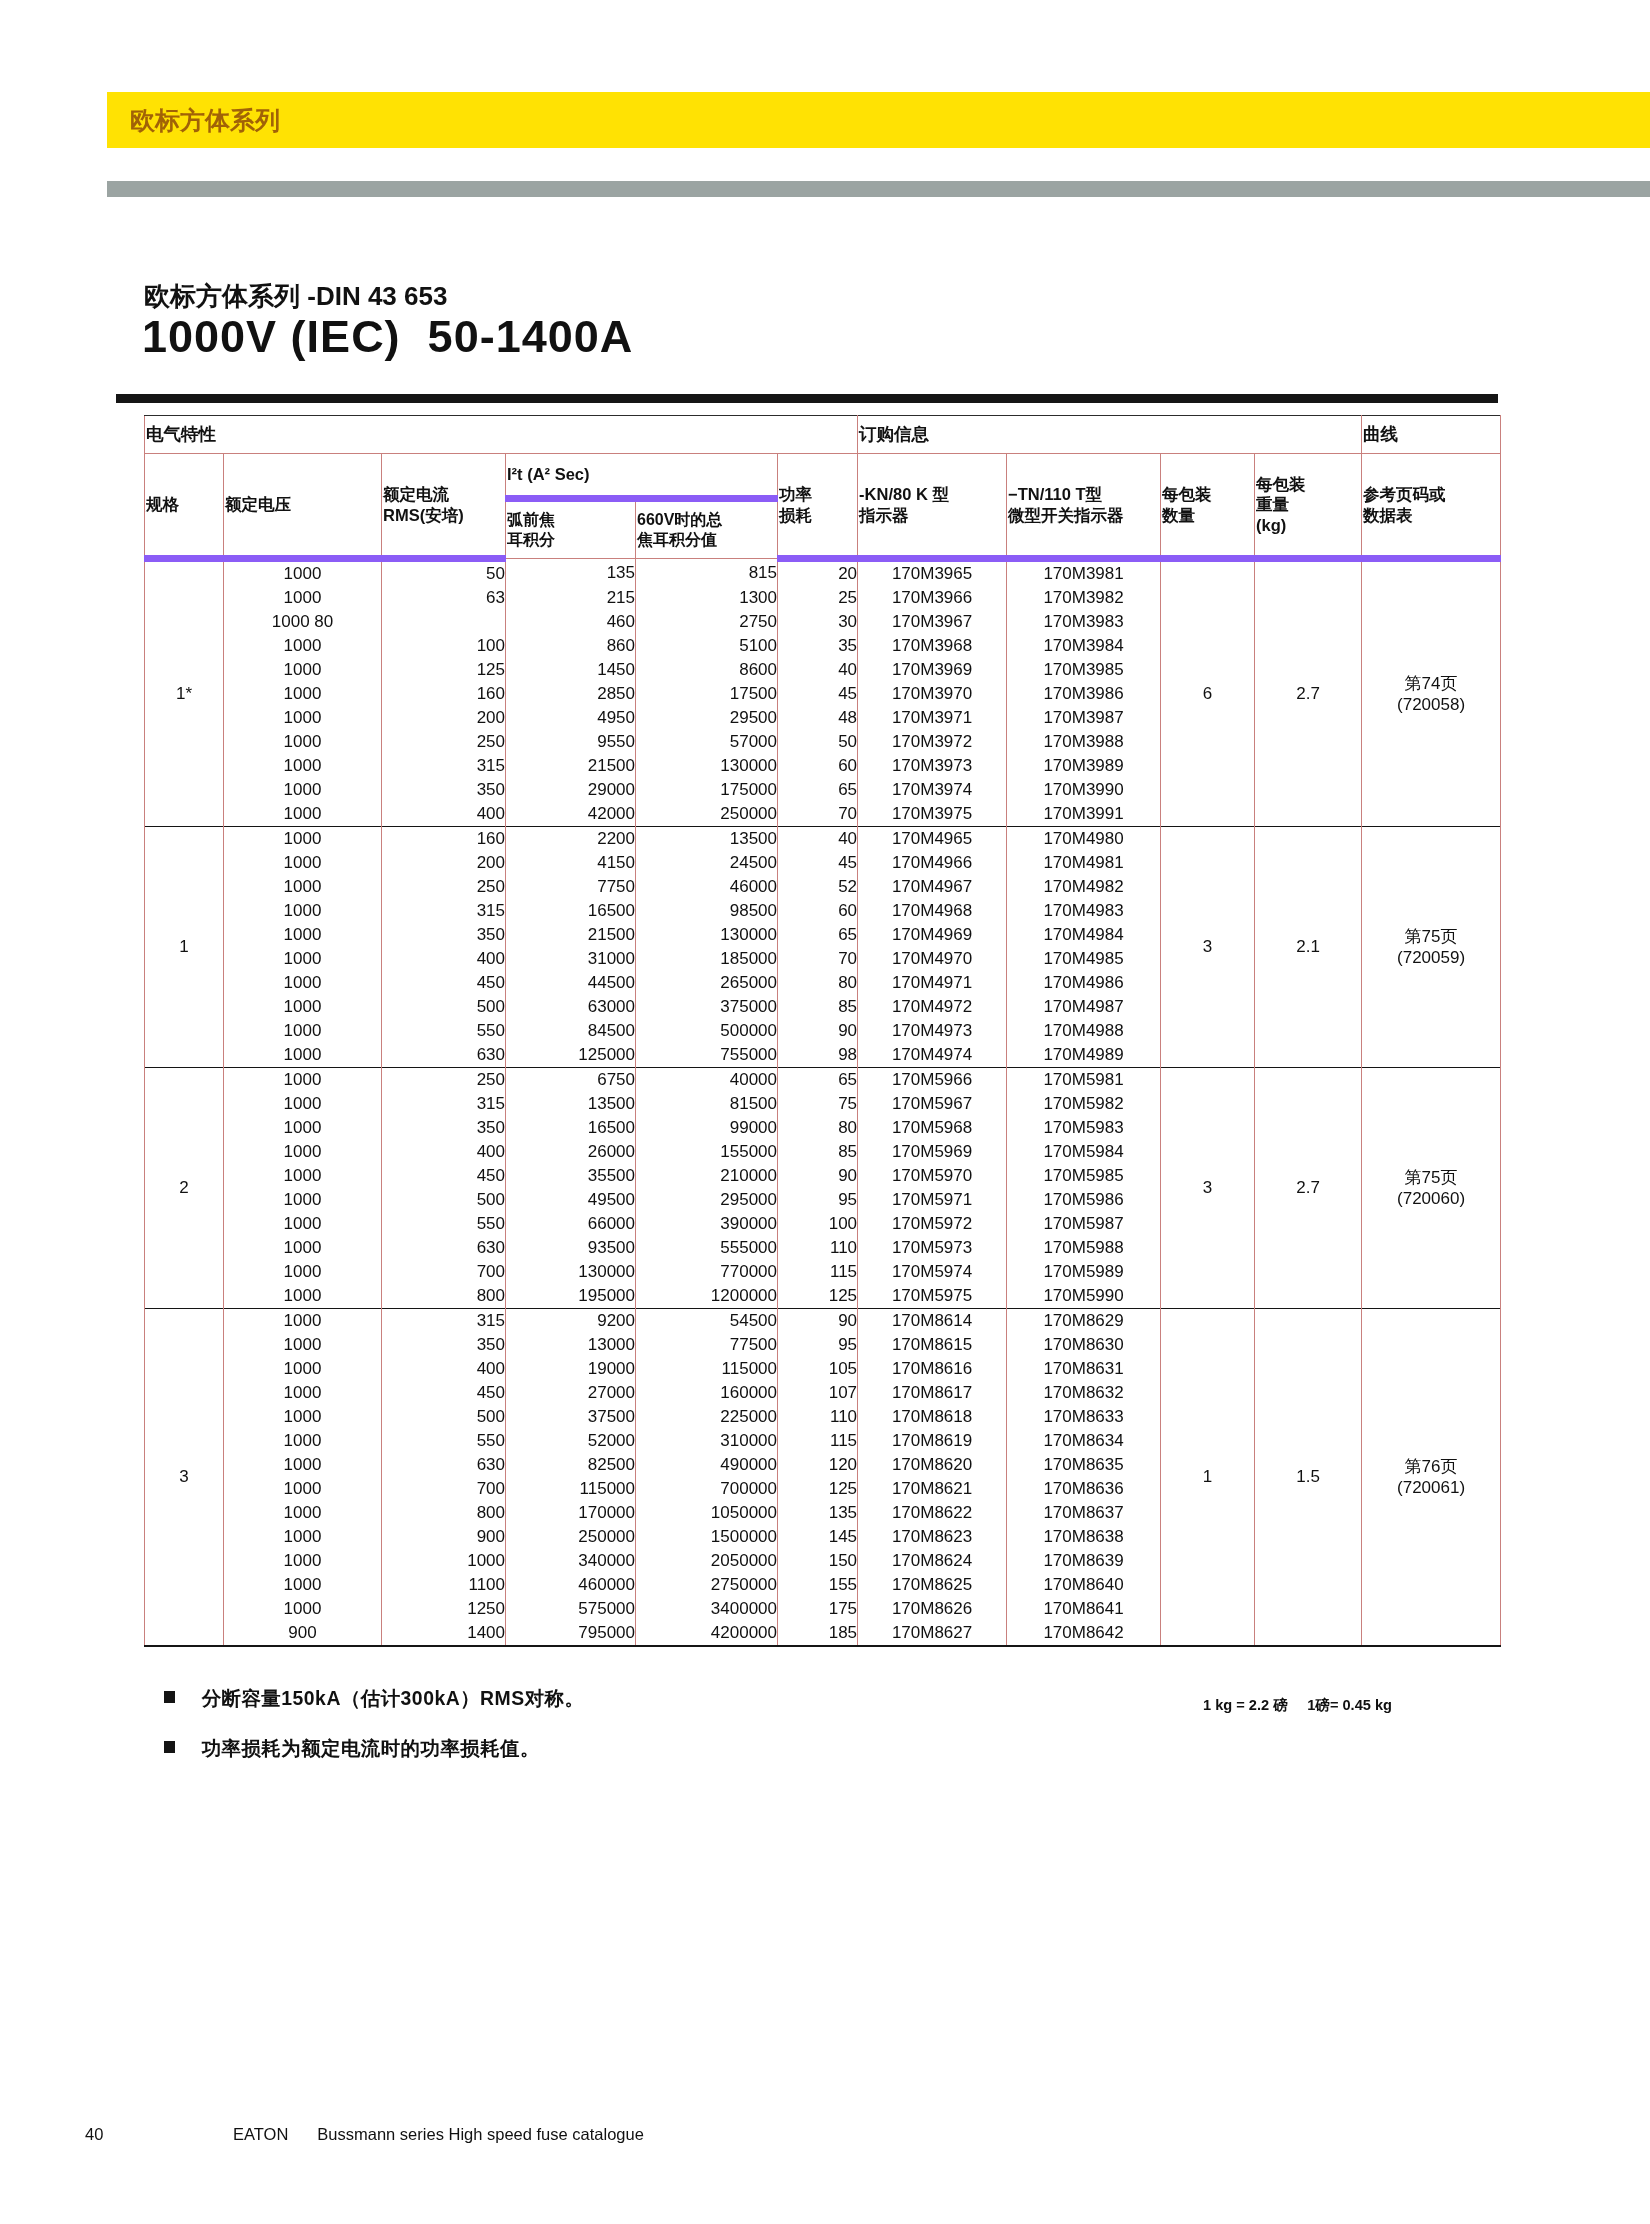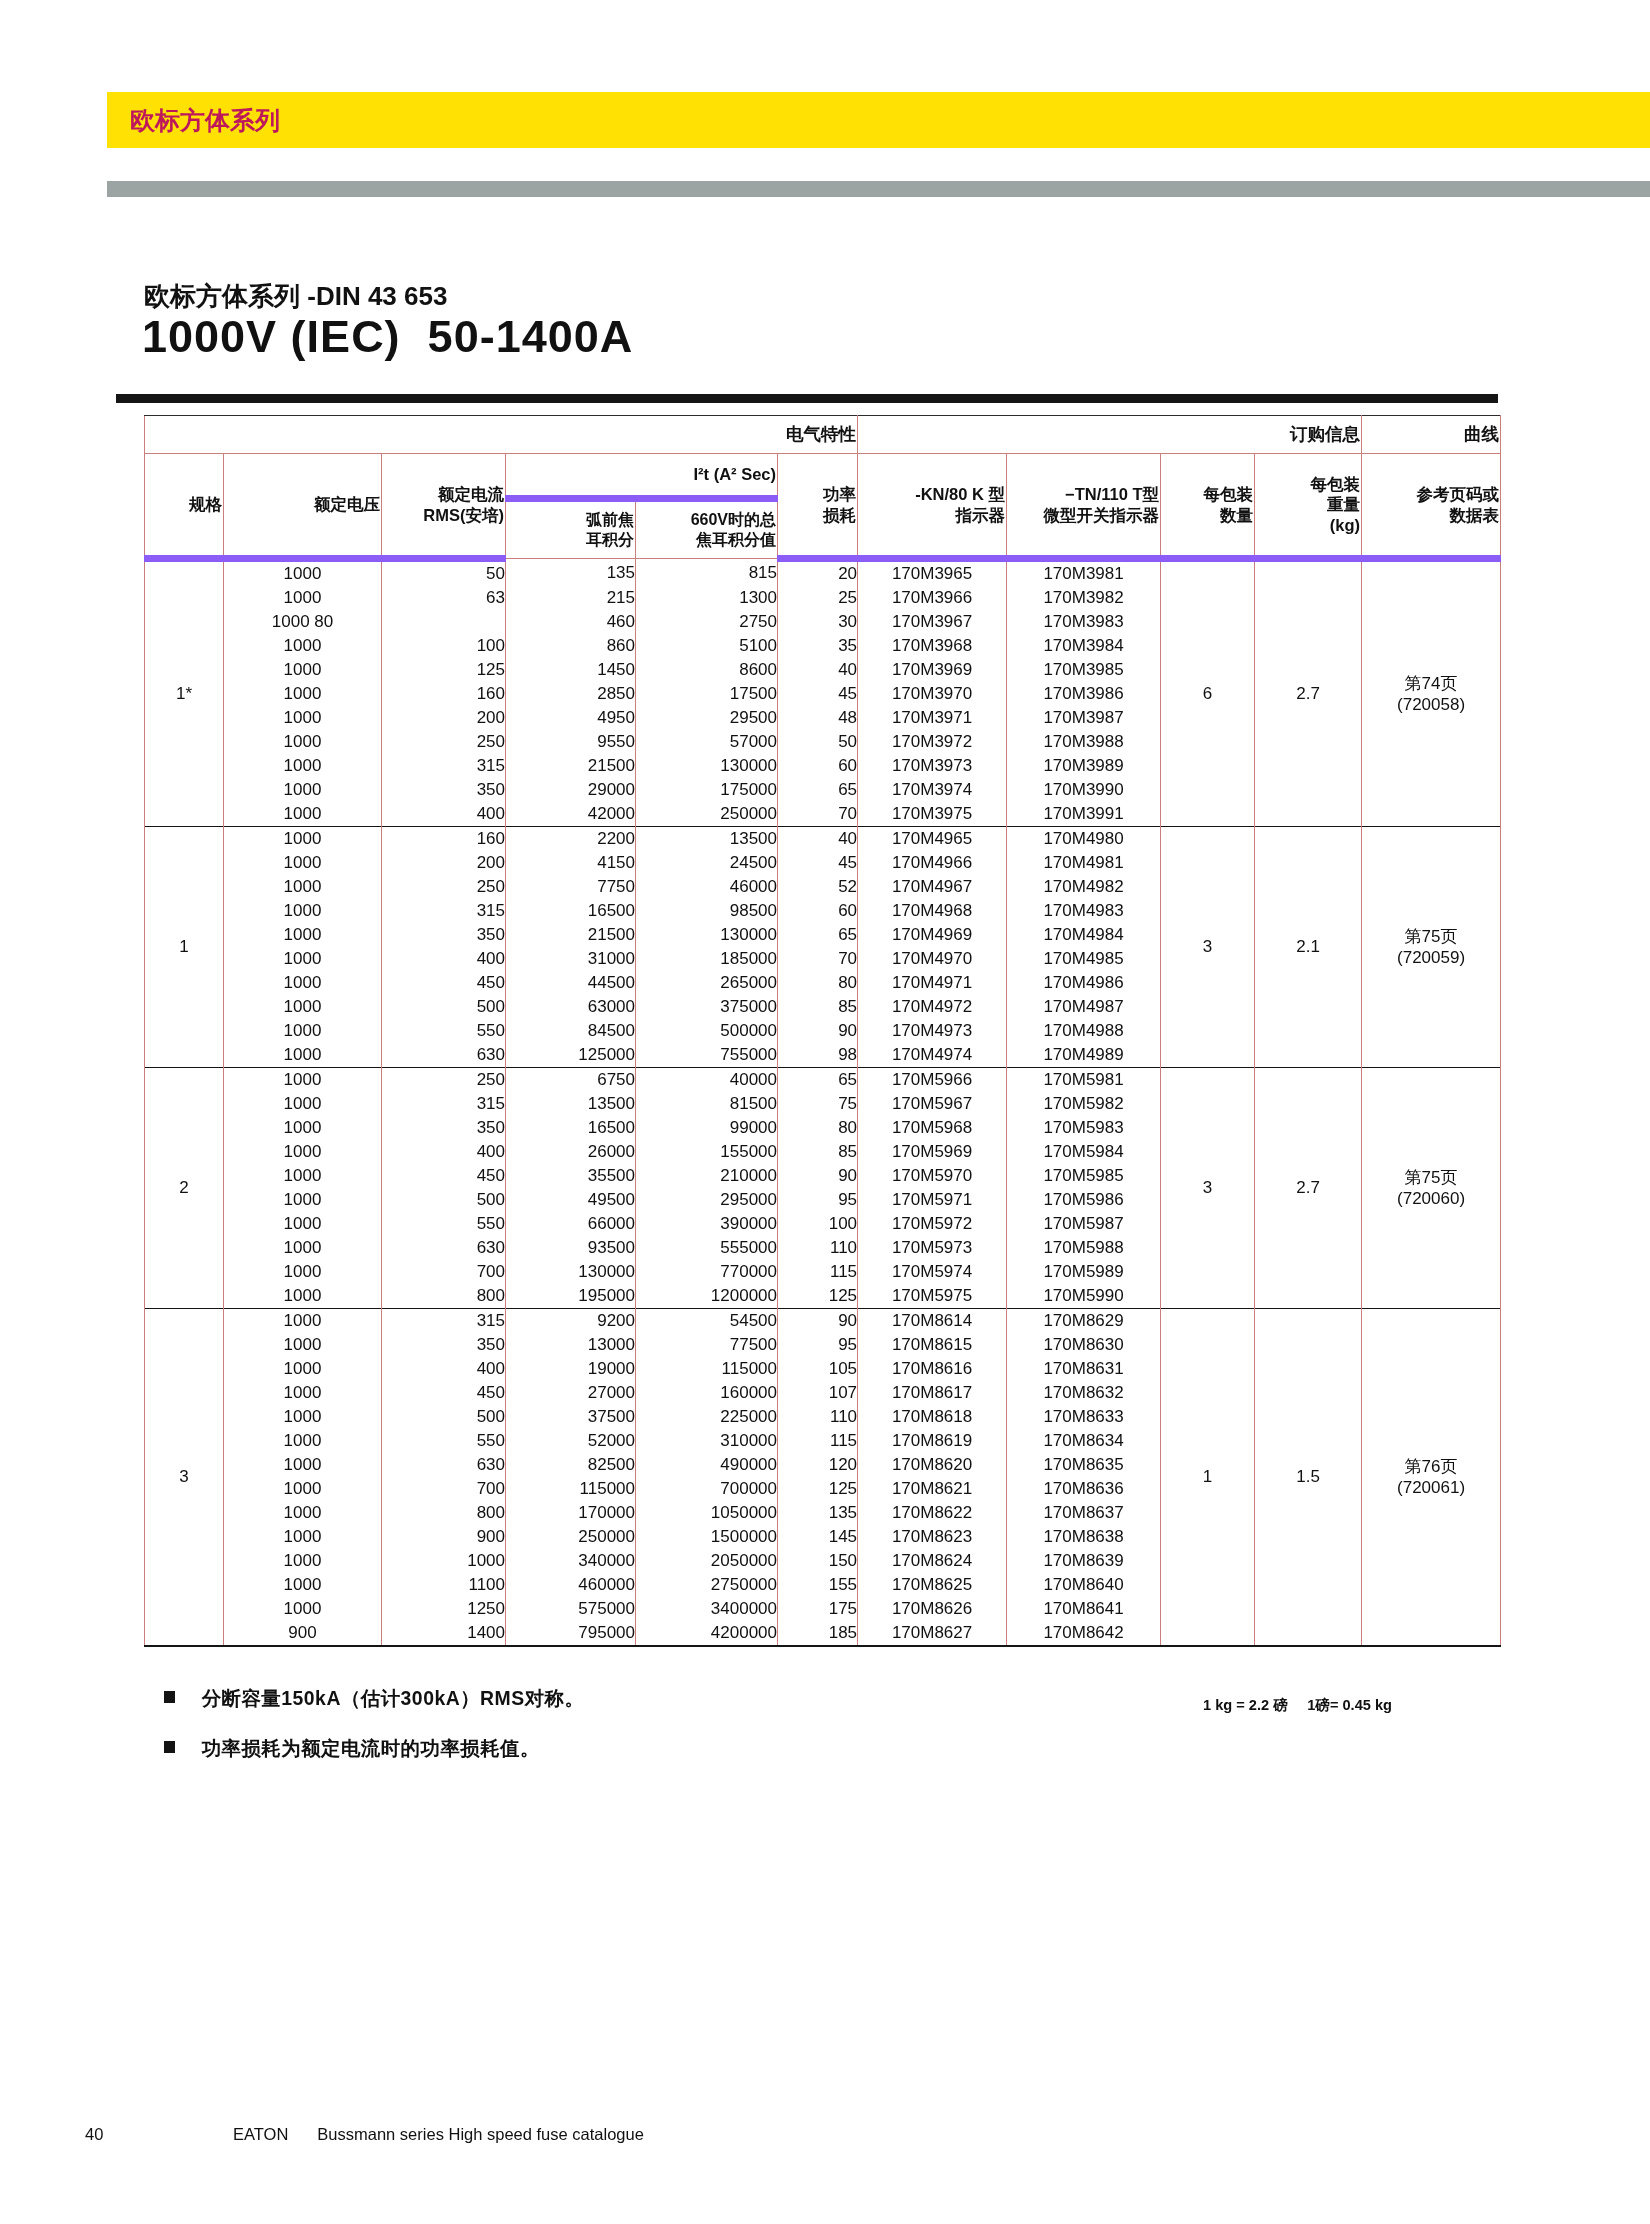--- a/index.html
+++ b/index.html
@@ -2,33 +2,33 @@
 <html><head>
 <meta charset="utf-8">
 <style>
   html,body { margin:0; padding:0; background:#888; }
   #page {
     position:relative; width:1651px; height:2224px; background:#ffffff;
     font-family:"Liberation Sans", sans-serif; color:#111; overflow:hidden;
   }
   
   #banner { position:absolute; left:107px; top:92px; width:1544px; height:56px; background:#ffe203; }
-  #banner .label { font-size:25px; font-weight:bold; line-height:56px; padding-left:23px; color:#be185d; }
+  #banner .label { font-size:25px; font-weight:bold; line-height:56px; padding-left:23px; color:#a16207; }
   #graybar { position:absolute; left:107px; top:181px; width:1544px; height:15.5px; background:#9ba4a2; }
 
   
   #series-title { position:absolute; left:144px; top:279px; font-size:26px; font-weight:bold; }
   #main-title { position:absolute; left:142px; top:311px; font-size:45px; font-weight:bold; letter-spacing:1px; white-space:pre; }
   #title-rule { position:absolute; left:116px; top:394px; width:1382px; height:8.7px; background:#151515; }
 
   
   #spec-table { position:absolute; left:144px; top:415px; width:1356px; border-collapse:collapse; table-layout:fixed;
     border-bottom:2.9px solid #151515; }
   #spec-table th, #spec-table td { border-left:1px solid #c9807d; border-right:1px solid #c9807d; }
-  #spec-table thead th { font-weight:bold; vertical-align:middle; text-align:right; white-space:pre-line; line-height:1.22; }
+  #spec-table thead th { font-weight:bold; vertical-align:middle; text-align:left; white-space:pre-line; line-height:1.22; }
   tr.group-hdr th { border-top:1.9px solid #2c2c2c; border-bottom:1px solid #c9807d; height:35px; font-size:17.5px; }
   tr.main-hdr th { font-size:16.5px; border-bottom:7px solid #8b5cf6; }
   tr.main-hdr th.h-i2t { height:39px; }
   tr.sub-hdr th { height:54px; font-size:16px; border-bottom:1px solid #c9807d; }
   #spec-table tbody td { height:24px; font-size:17px; padding:0; vertical-align:middle; }
   tr.group-start td { border-top:1.9px solid #141414; }
   td.c-spec   { text-align:center; }
   td.c-voltage{ text-align:center; }
   td.c-current{ text-align:right; padding-right:45px; }
   td.c-prearc { text-align:right; padding-right:39px; }

